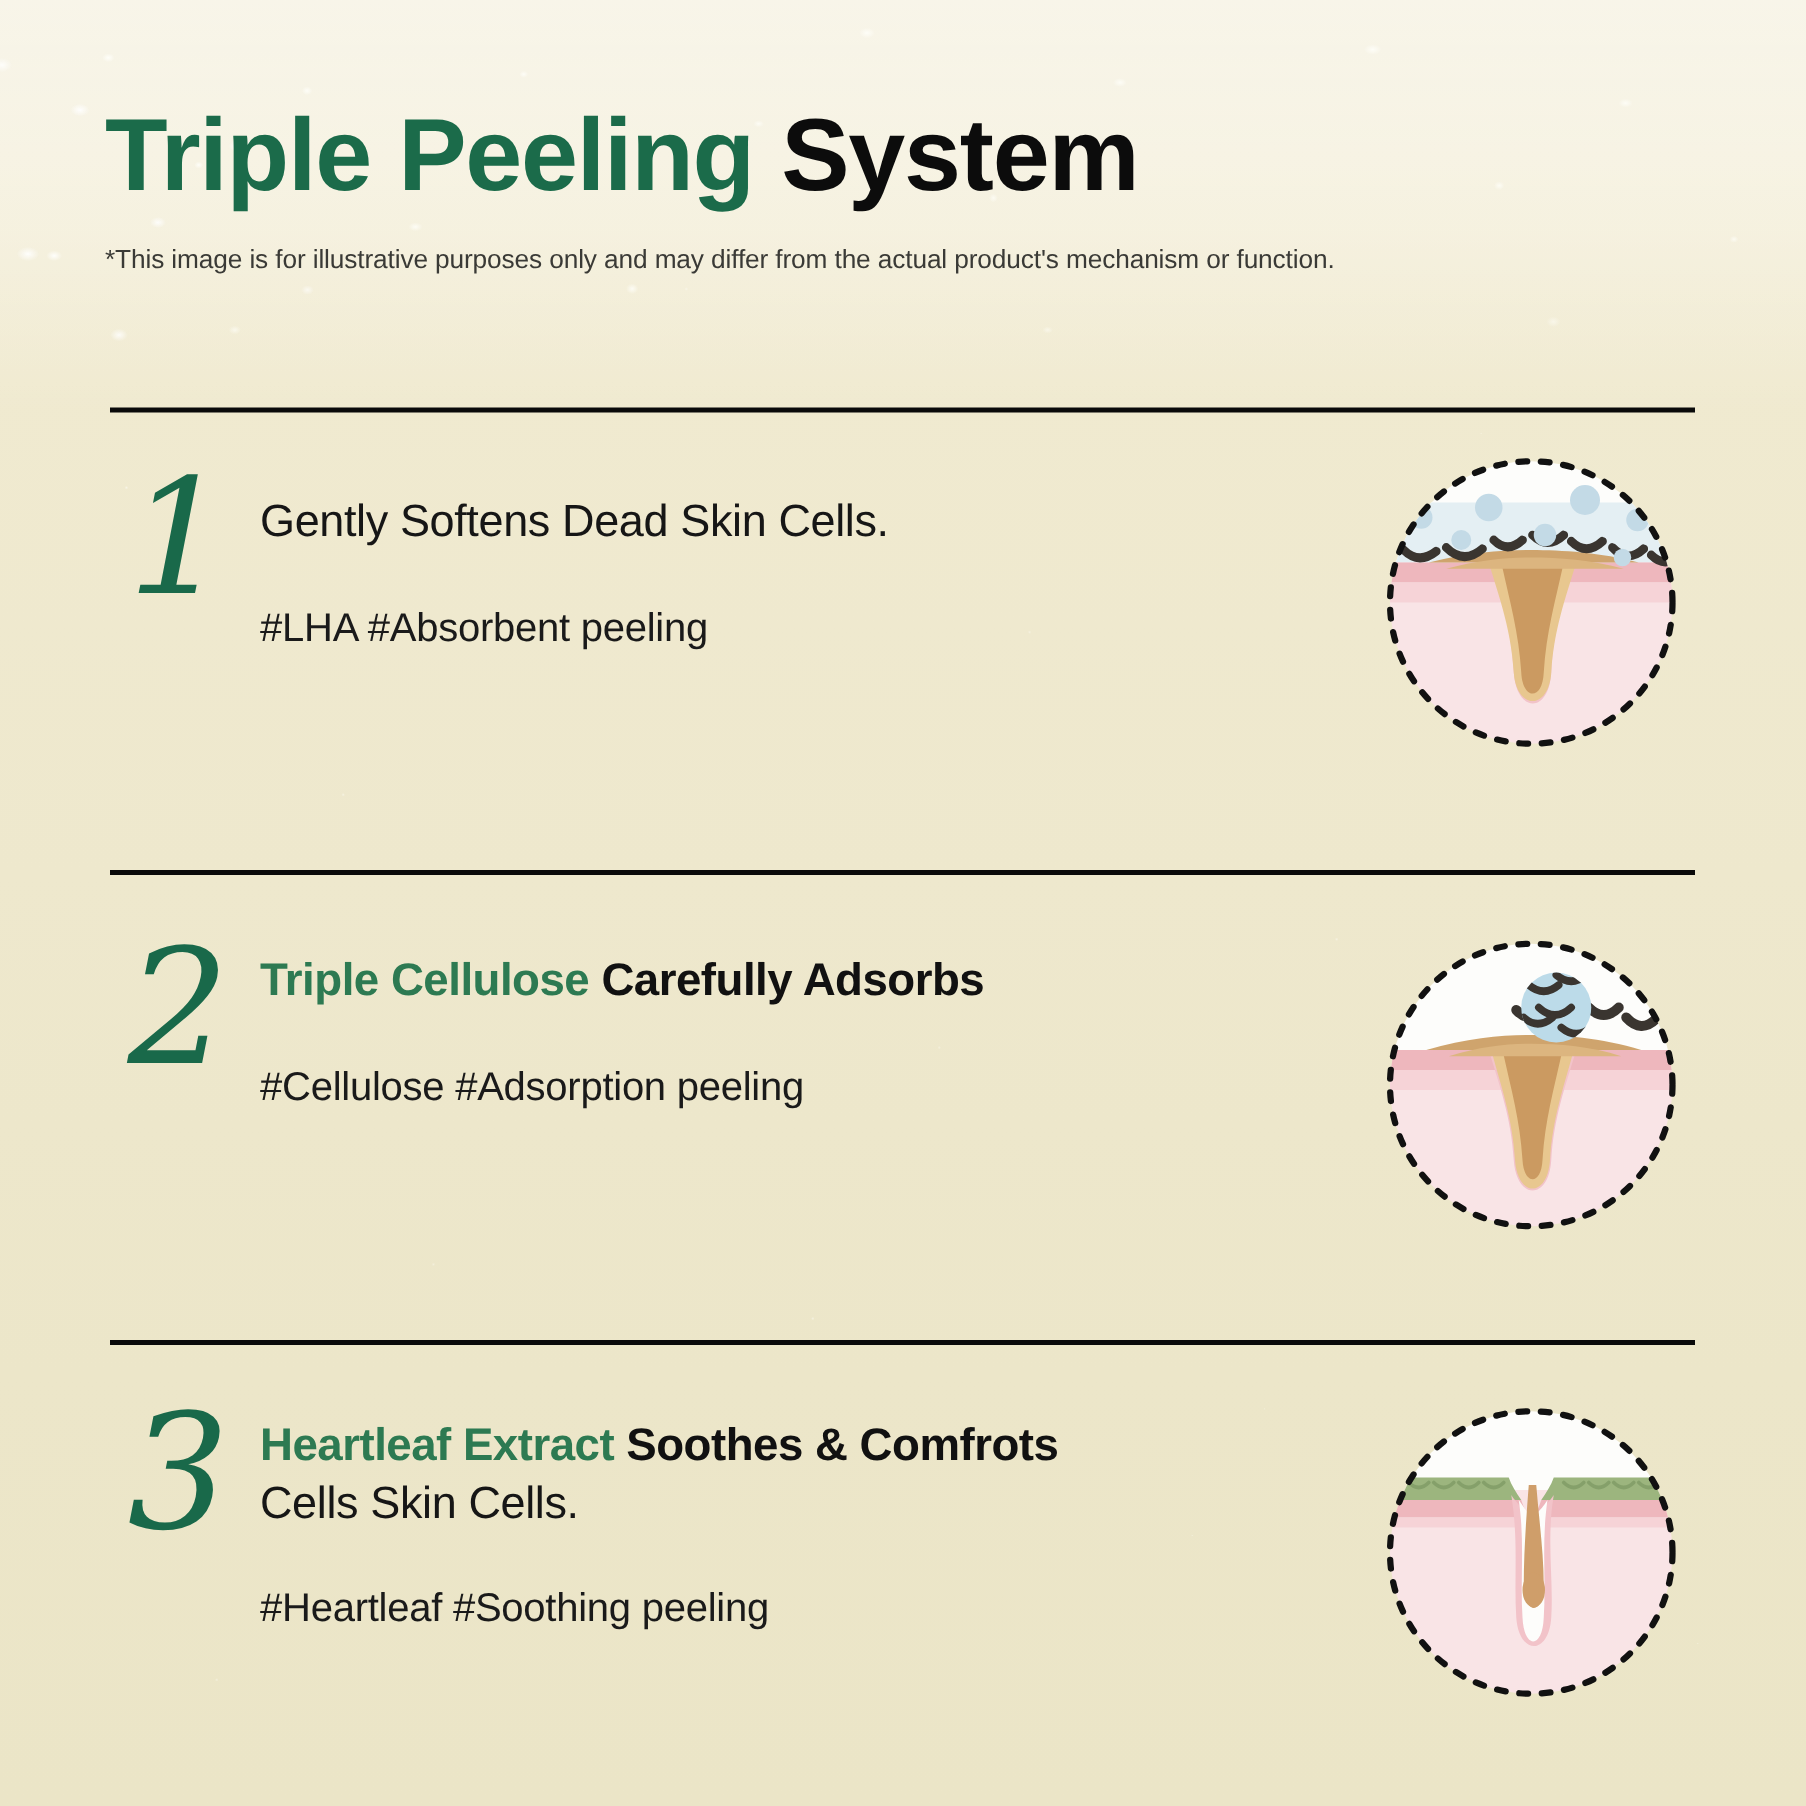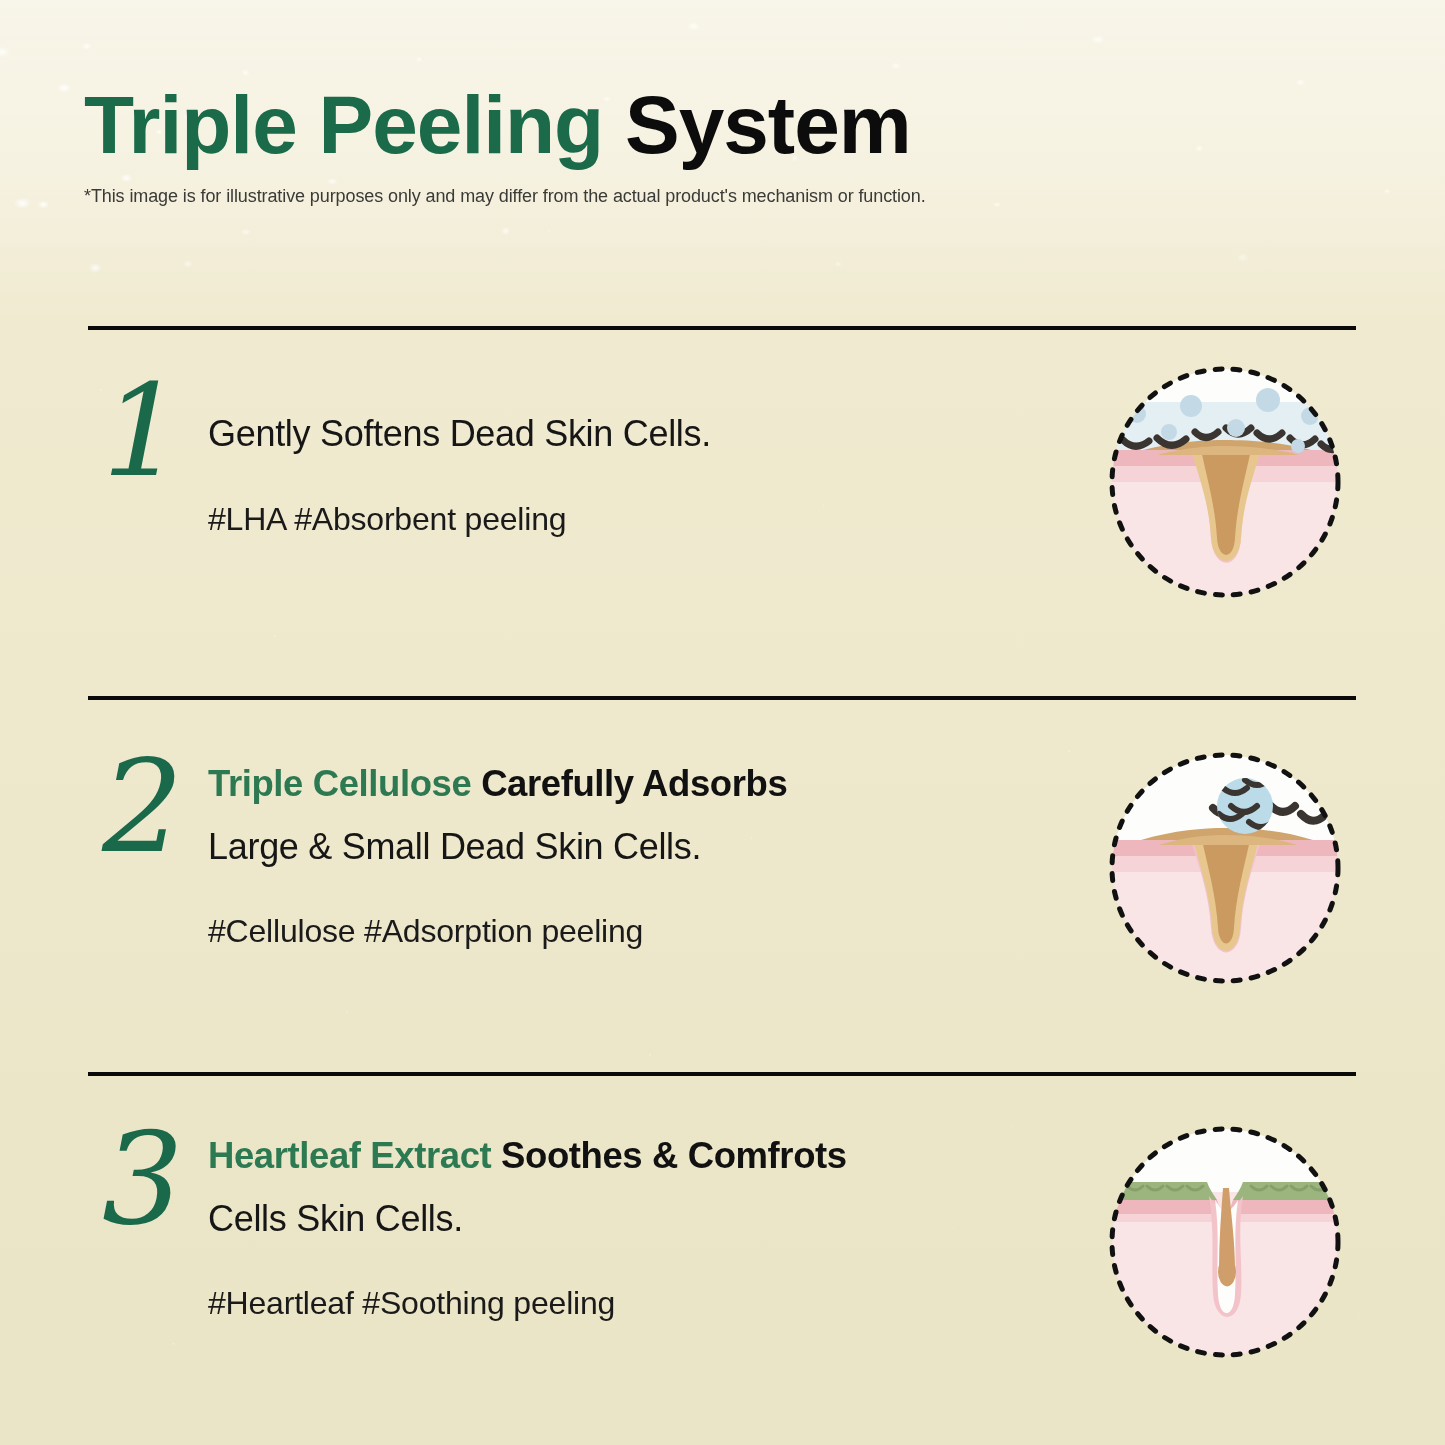--- a/index.html
+++ b/index.html
@@ -95,22 +95,22 @@
     font-size:82px;
     font-weight:bold;
     line-height:1.0;
     letter-spacing:-1px;
     white-space:nowrap;
   }
   .title .green { color:#1b6b4a;margin-top:36px; }
   .title .black { color:#0c0c0c; }
 
   .disclaimer {
-    margin-top:20px;
-    font-size:18px;
+    margin-top:30px;
+    font-size:21px;
     color:#3a3a36;
     letter-spacing:-0.1px;
     white-space:nowrap;
   }
 
   
   .divider {
     position:absolute;
     left:88px; width:1268px; height:4px;
     background:#0a0a0a;
@@ -146,21 +146,21 @@
     font-size:36.5px;
     font-weight:bold;
     color:#111111;
     line-height:1.00;
     letter-spacing:-0.4px;
     white-space:nowrap;
   }
   .headline .accent { color:#2d7a52; }
 
   .subline {
-    margin-top:25px;
+    margin-top:8px;
     font-size:36px;
     font-weight:normal;
     color:#161616;
     line-height:1.05;
     letter-spacing:-0.3px;
     white-space:nowrap;
   }
 
   .tags {
     margin-top:48px;
@@ -210,21 +210,20 @@
     </div>
   </div>
 
   <div class="section s2">
     <div class="row">
       <div class="numeral">2</div>
       <div class="copy">
         <div class="headline">
           <span class="accent">Triple Cellulose</span><span> Carefully Adsorbs</span>
         </div>
-        <div class="subline">Large &amp; Small Dead Skin Cells.</div>
         <div class="tags">#Cellulose #Adsorption peeling</div>
       </div>
     </div>
   </div>
 
   <div class="section s3">
     <div class="row">
       <div class="numeral">3</div>
       <div class="copy">
         <div class="headline">

